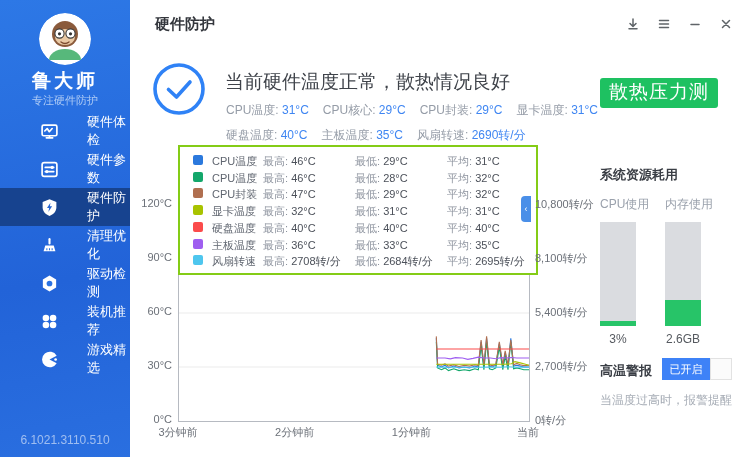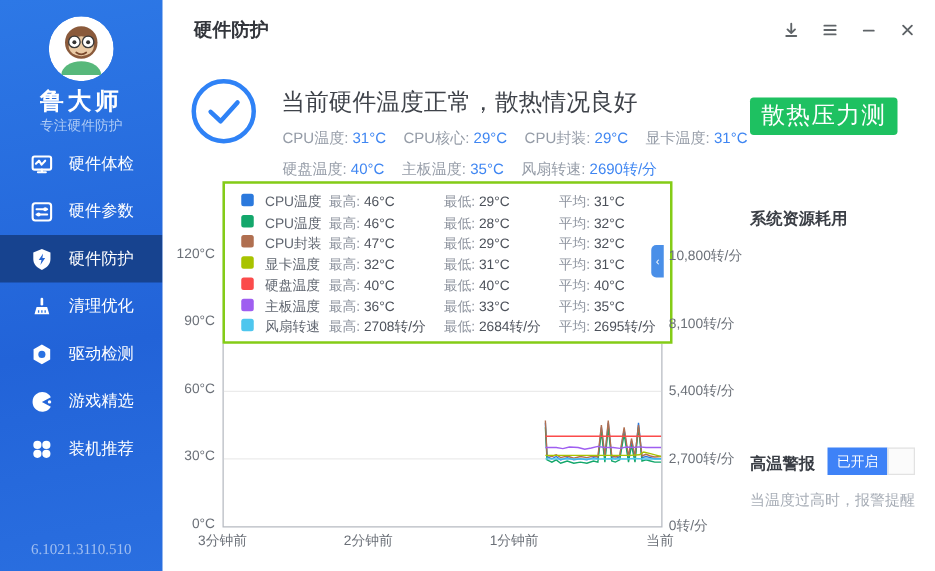--- a/index.html
+++ b/index.html
@@ -6,26 +6,26 @@
   .app{position:relative;width:748px;height:457px;background:#fff;overflow:hidden;
        font-family:"Liberation Sans","DejaVu Sans",sans-serif;}
   
   .sidebar{position:absolute;left:0;top:0;width:154px;height:457px;
            background:linear-gradient(170deg,#2d78e6 0%,#2263d8 60%,#2a6fe0 100%);}
   .avatar{position:absolute;left:39px;top:13px;width:52px;height:52px;border-radius:50%;overflow:hidden;}
   .app-name{position:absolute;left:0;top:68px;width:130px;text-align:center;color:#fff;
             font-size:19px;font-weight:bold;letter-spacing:3px;}
   .tagline{position:absolute;left:0;top:93px;width:130px;text-align:center;color:#aecbf5;font-size:11px;}
   .menu{position:absolute;left:0;top:112px;width:130px;}
-  .menu-item{height:38px;display:flex;align-items:center;padding-left:24px;gap:12px;
+  .menu-item{height:38px;display:flex;align-items:center;padding-left:40px;gap:28px;
              color:#fff;font-size:13px;cursor:pointer;}
   .menu-item.active{background:#17438f;}
   .mi-icon{width:19px;height:19px;display:flex;align-items:center;justify-content:center;}
   .version{position:absolute;bottom:10px;left:0;width:130px;text-align:center;
-           color:rgba(255,255,255,.55);font-size:12px;font-family:Liberation Serif, serif;}
+           color:rgba(255,255,255,.55);font-size:12px;}
   
   .main{position:absolute;left:130px;top:0;width:618px;height:457px;background:#fff;}
   .win-title{position:absolute;left:25px;top:15px;font-size:15px;font-weight:bold;color:#33363c;}
   .win-controls{position:absolute;right:10px;top:13px;display:flex;gap:7px;}
   .wc-btn{width:24px;height:24px;display:flex;align-items:center;justify-content:center;
           background:none;border:none;cursor:pointer;padding:0;}
   .check-wrap{position:absolute;left:22px;top:62px;width:54px;height:54px;}
   .headline{position:absolute;left:95px;top:69px;font-size:19px;color:#3f434a;}
   .metrics{position:absolute;left:96px;top:102px;}
   .metric-row{display:flex;margin-bottom:8px;}
@@ -142,37 +142,37 @@
               <polygon points="9,1.5 15.3,5.2 15.3,12.8 9,16.5 2.7,12.8 2.7,5.2" fill="#fff"></polygon>
               <circle cx="9" cy="9" r="2.7" fill="#2a72e2"></circle>
             </svg>
           </span>
     <span class="mi-label">驱动检测</span>
   </div>
 
   <div class="menu-item">
     <span class="mi-icon">
             <svg width="19" height="19" viewBox="0 0 18 18">
-              <path d="M9 9 L15.8 5.4 A7.4 7.4 0 1 0 15.8 12.6 Z" fill="#fff"></path>
-              <circle cx="14.8" cy="9" r="1.3" fill="#fff"></circle>
-            </svg>
-          </span>
-    <span class="mi-label">游戏精选</span>
-  </div>
-
-  <div class="menu-item">
-    <span class="mi-icon">
-            <svg width="19" height="19" viewBox="0 0 18 18">
               <circle cx="5.6" cy="5.6" r="3.1" fill="#fff"></circle>
               <circle cx="12.4" cy="5.6" r="3.1" fill="#fff"></circle>
               <circle cx="5.6" cy="12.4" r="3.1" fill="#fff"></circle>
               <circle cx="12.4" cy="12.4" r="3.1" fill="#fff"></circle>
             </svg>
           </span>
     <span class="mi-label">装机推荐</span>
+  </div>
+
+  <div class="menu-item">
+    <span class="mi-icon">
+            <svg width="19" height="19" viewBox="0 0 18 18">
+              <path d="M9 9 L15.8 5.4 A7.4 7.4 0 1 0 15.8 12.6 Z" fill="#fff"></path>
+              <circle cx="14.8" cy="9" r="1.3" fill="#fff"></circle>
+            </svg>
+          </span>
+    <span class="mi-label">游戏精选</span>
   </div>
 </nav>
     <div class="version">6.1021.3110.510</div>
   </aside>
 
   <div class="main">
     <div class="win-title">硬件防护</div>
     <div class="win-controls" id="win-controls">
         <button class="wc-btn">
           <span><svg width="16" height="16" viewBox="0 0 16 16" fill="none" stroke="#5f6468" stroke-width="1.5" stroke-linecap="round" stroke-linejoin="round">
@@ -328,20 +328,37 @@
         <div class="axis-label yr" style="top: 197px;">10,800转/分</div>
         <div class="axis-label xl" style="left: 48px; top: 425px;">3分钟前</div>
         <div class="axis-label xl" style="left: 164.667px; top: 425px;">2分钟前</div>
         <div class="axis-label xl" style="left: 281.333px; top: 425px;">1分钟前</div>
         <div class="axis-label xl" style="left: 398px; top: 425px;">当前</div>
       </div>
     <div class="collapse-tab">‹</div>
 
     <button class="stress-btn">散热压力测试</button>
     <div class="res-title">系统资源耗用</div>
+    <div class="gauges" id="gauges">
+  <div class="gauge">
+    <span class="glabel">CPU使用</span>
+    <div class="gbar">
+      <div class="gfill" style="height: 5%;"></div>
+    </div>
+    <span class="gvalue">3%</span>
+  </div>
+
+  <div class="gauge">
+    <span class="glabel">内存使用</span>
+    <div class="gbar">
+      <div class="gfill" style="height: 25%;"></div>
+    </div>
+    <span class="gvalue">2.6GB</span>
+  </div>
+</div>
     <div class="alarm-title">高温警报</div>
     <div class="toggle">
       <div class="toggle-on">已开启</div>
       <div class="toggle-knob"></div>
     </div>
     <div class="alarm-desc">当温度过高时，报警提醒</div>
   </div>
 </div>
 
 </body></html>

